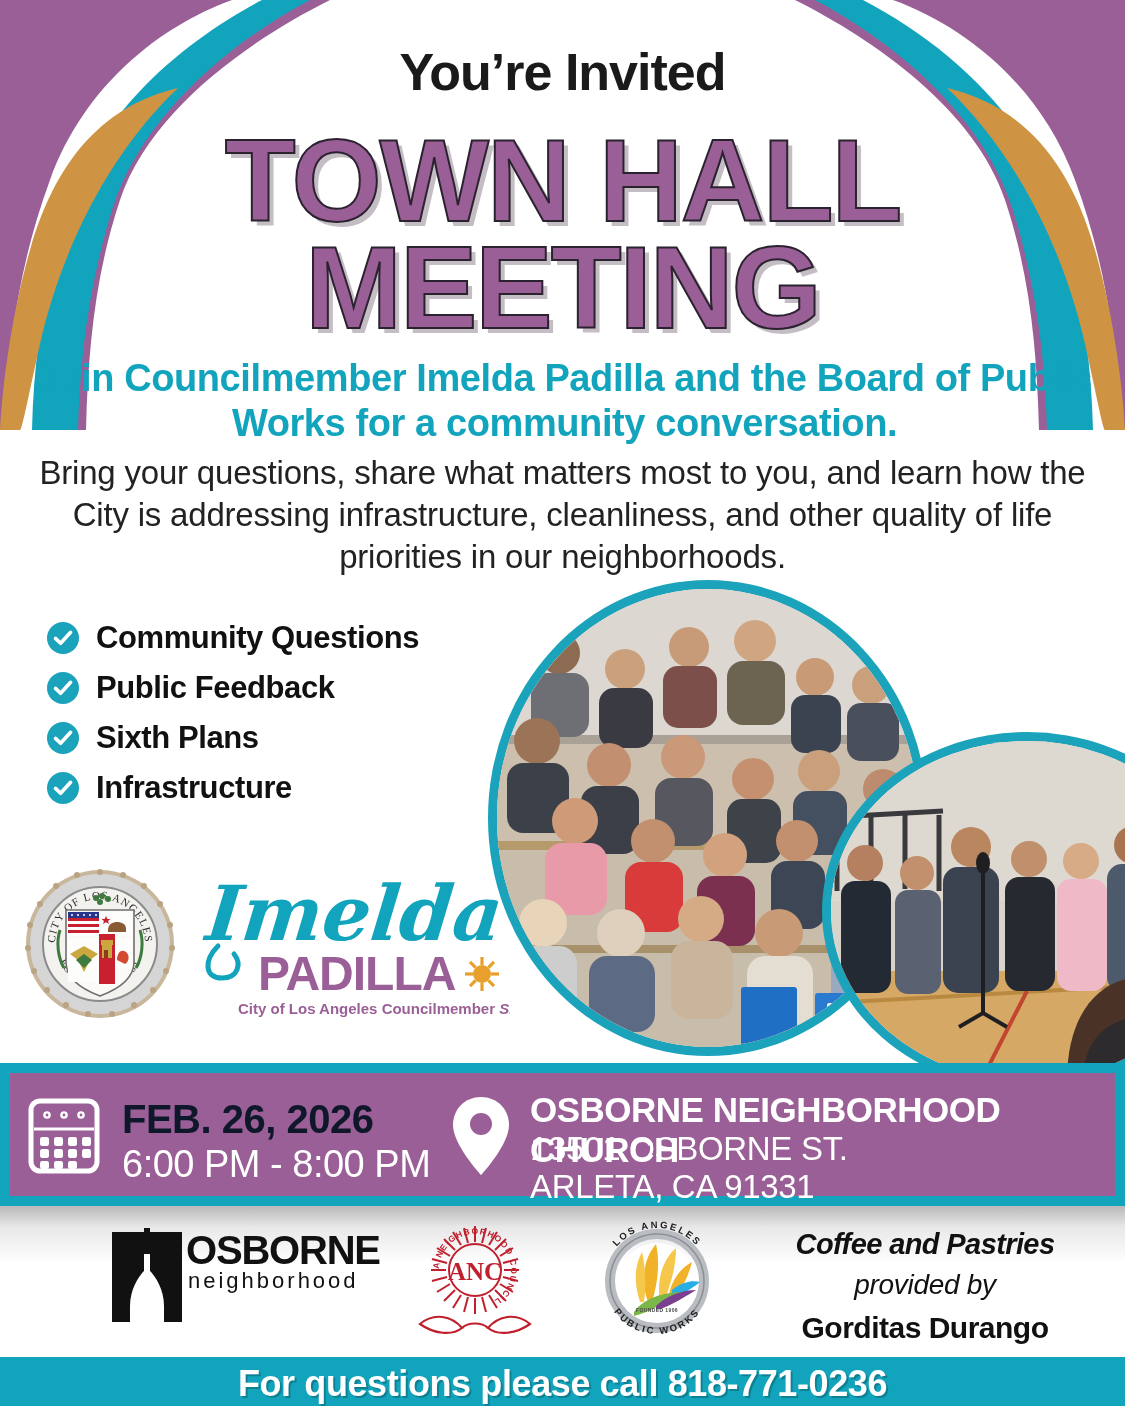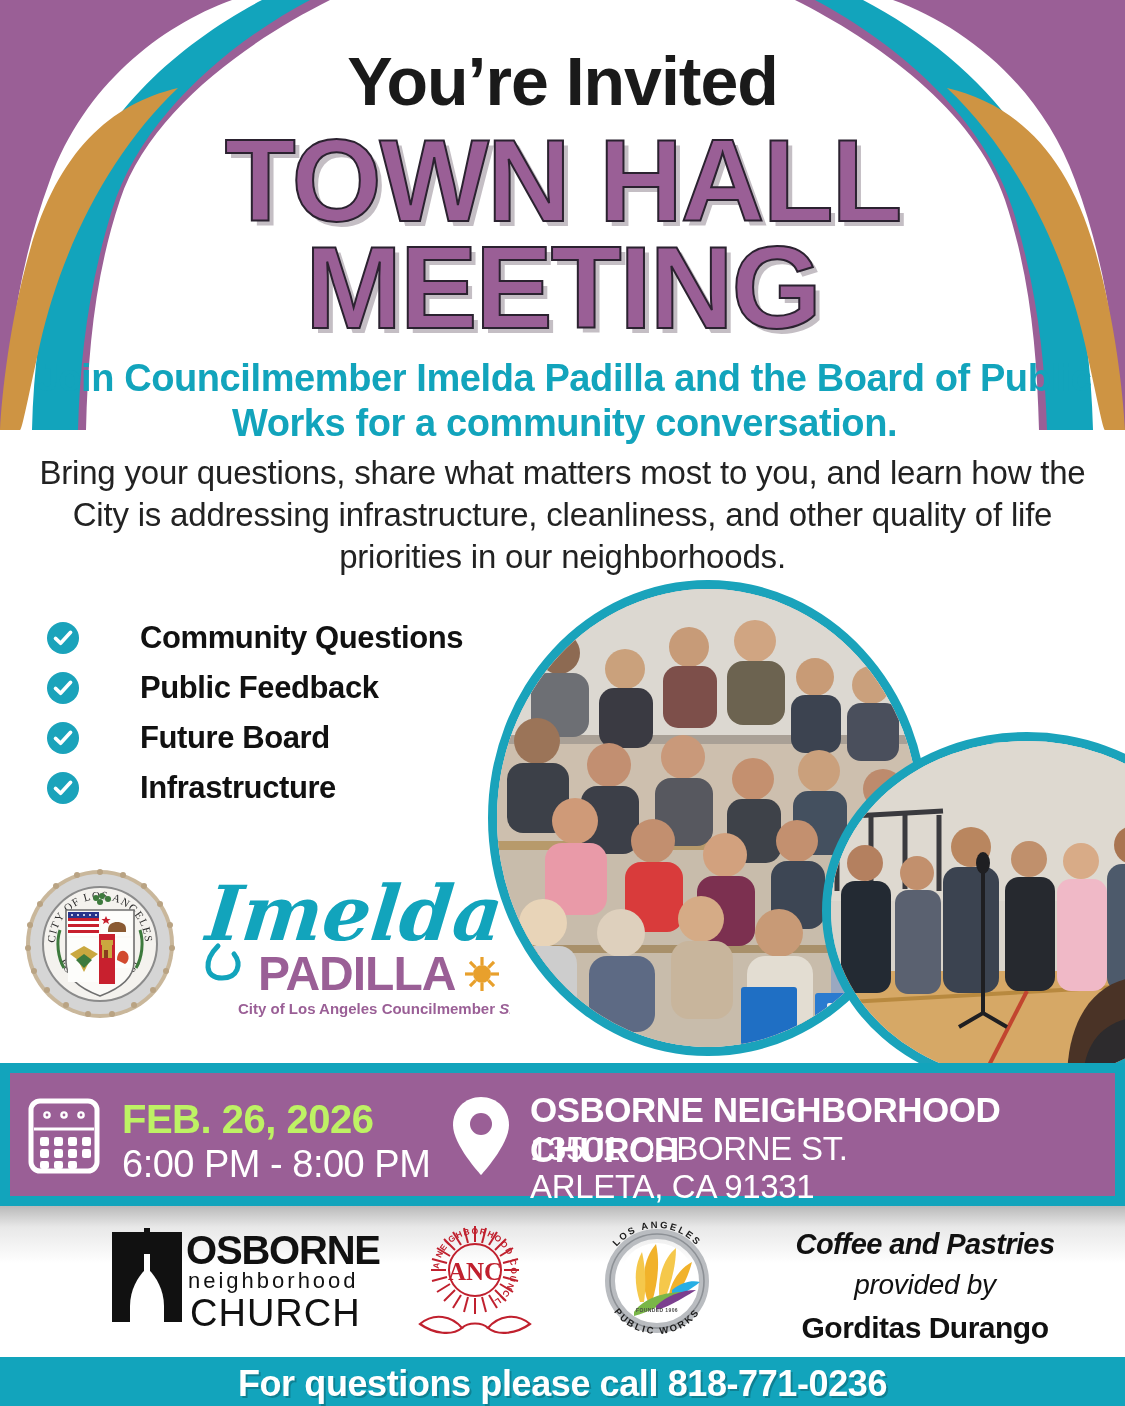--- a/index.html
+++ b/index.html
@@ -5,21 +5,21 @@
   html,body{margin:0;padding:0;background:#fff;}
   body{font-family:"Liberation Sans",sans-serif;}
   .flyer{
     position:relative;width:1125px;height:1406px;overflow:hidden;background:#ffffff;
   }
   
   .ribbons{position:absolute;left:0;top:0;width:1125px;height:430px;pointer-events:none;}
   
   .invited{
     position:absolute;left:0;top:42px;width:1125px;text-align:center;
-    font-weight:bold;font-size:68px;letter-spacing:-1px;color:#1a1a1a;
+    font-weight:bold;font-size:52px;letter-spacing:-1px;color:#1a1a1a;
     font-family:"Liberation Sans",sans-serif;
   }
   .bigtitle{
     position:absolute;left:0;top:128px;width:1125px;text-align:center;
     font-weight:bold;font-size:116px;line-height:0.92;letter-spacing:-2px;
     color:#9a5f96;
     -webkit-text-stroke:2px #2b2230;
     text-shadow:5px 5px 0 rgba(60,40,60,.30);
     font-family:"Liberation Sans",sans-serif;
   }
@@ -29,21 +29,21 @@
     position:absolute;left:28px;top:356px;width:1073px;text-align:center;
     color:#12a4bc;font-weight:bold;font-size:38px;line-height:1.18;
     letter-spacing:-0.4px;
   }
   .body-copy{
     position:absolute;left:34px;top:452px;width:1057px;text-align:center;
     color:#222;font-size:33px;line-height:1.28;letter-spacing:-0.2px;
   }
   
   .checklist{position:absolute;left:46px;top:620px;width:470px;}
-  .check-row{display:flex;align-items:center;margin-bottom:14px;gap:44px;}
+  .check-row{display:flex;align-items:center;margin-bottom:14px;}
   .check-ico{width:34px;height:34px;flex:0 0 34px;margin-right:16px;}
   .check-label{font-size:31px;font-weight:bold;color:#111;letter-spacing:-0.4px;}
   
   .photo-wrap{position:absolute;left:470px;top:572px;width:655px;height:490px;}
   .oval{position:absolute;border:9px solid #1aa3bb;overflow:hidden;background:#cfcfcf;}
   .oval1{left:18px;top:8px;width:422px;height:458px;border-radius:50%/50%;}
   .oval2{left:352px;top:160px;width:392px;height:340px;border-radius:50%/50%;}
   .ph{position:absolute;inset:0;}
   
   .logorow{position:absolute;left:24px;top:866px;width:480px;height:160px;}
@@ -51,21 +51,21 @@
   .imelda{position:absolute;left:176px;top:0px;width:310px;height:158px;}
   
   .details-outer{
     position:absolute;left:0;top:1063px;width:1125px;height:143px;background:#12a4bc;
   }
   .details{
     position:absolute;left:10px;top:10px;width:1105px;height:123px;background:#9a5f96;
     color:#fff;
   }
   .cal-ico{position:absolute;left:18px;top:25px;width:72px;height:76px;}
-  .date-l1{position:absolute;left:112px;top:24px;font-size:40px;font-weight:bold;letter-spacing:-0.5px;color:#bef264;}
+  .date-l1{position:absolute;left:112px;top:24px;font-size:40px;font-weight:bold;letter-spacing:-0.5px;color:#0f172a;}
   .date-l2{position:absolute;left:112px;top:70px;font-size:38px;letter-spacing:-0.5px;color:#fff;}
   .pin-ico{position:absolute;left:440px;top:22px;width:62px;height:82px;}
   .venue{position:absolute;left:520px;top:17px;font-size:35px;font-weight:bold;letter-spacing:-0.5px;color:#fff;}
   .addr1{position:absolute;left:520px;top:57px;font-size:33px;letter-spacing:-0.3px;color:#fff;}
   .addr2{position:absolute;left:520px;top:95px;font-size:33px;letter-spacing:-0.3px;color:#fff;}
   
   .sponsors{
     position:absolute;left:0;top:1206px;width:1125px;height:151px;
     background:linear-gradient(to bottom,#b9b9b9 0%,#e8e8e8 14%,#ffffff 38%,#ffffff 100%);
   }
@@ -136,21 +136,21 @@
         <circle cx="17" cy="17" r="16" fill="#1aa3bb"></circle>
         <path d="M9.5 17.4 L14.6 22.3 L24.6 11.3" stroke="#fff" stroke-width="3.6" fill="none" stroke-linecap="round" stroke-linejoin="round"></path>
       </svg>
       <span class="check-label">Public Feedback</span>
     </div>
     <div class="check-row">
       <svg class="check-ico" viewBox="0 0 34 34">
         <circle cx="17" cy="17" r="16" fill="#1aa3bb"></circle>
         <path d="M9.5 17.4 L14.6 22.3 L24.6 11.3" stroke="#fff" stroke-width="3.6" fill="none" stroke-linecap="round" stroke-linejoin="round"></path>
       </svg>
-      <span class="check-label">Future Board</span>
+      <span class="check-label">Sixth Plans</span>
     </div>
     <div class="check-row">
       <svg class="check-ico" viewBox="0 0 34 34">
         <circle cx="17" cy="17" r="16" fill="#1aa3bb"></circle>
         <path d="M9.5 17.4 L14.6 22.3 L24.6 11.3" stroke="#fff" stroke-width="3.6" fill="none" stroke-linecap="round" stroke-linejoin="round"></path>
       </svg>
       <span class="check-label">Infrastructure</span>
     </div>
   </div>
 
@@ -440,21 +440,20 @@
       <svg class="onc-door" viewBox="0 0 78 98">
         <path d="M4 4 L36 4 L36 94 L4 94 Z" fill="#111"></path>
         <path d="M42 4 L74 4 L74 94 L42 94 Z" fill="#111"></path>
         <path d="M36 4 L42 4 L42 94 L36 94 Z" fill="#fff"></path>
         <path d="M22 78 C22 60 32 46 39 40 C46 46 56 60 56 78 L56 94 L22 94 Z" fill="#fff"></path>
         <rect x="36" y="0" width="6" height="26" fill="#111"></rect>
         <rect x="28" y="8" width="22" height="5" fill="#111"></rect>
       </svg>
       <div class="onc-tx1">OSBORNE</div>
       <div class="onc-tx2">neighborhood</div>
-      <div class="onc-tx3">CHURCH</div>
     </div>
 
     <svg class="anc" viewBox="0 0 150 120">
       <g stroke="#c0202e" stroke-width="2">
         <g id="rays" transform="translate(75,50)">
           <line x1="0" y1="-44" x2="0" y2="-28"></line>
             <line x1="11" y1="-42" x2="7" y2="-27"></line>
           <line x1="22" y1="-38" x2="14" y2="-25"></line>
             <line x1="31" y1="-31" x2="20" y2="-20"></line>
           <line x1="38" y1="-22" x2="25" y2="-14"></line>

